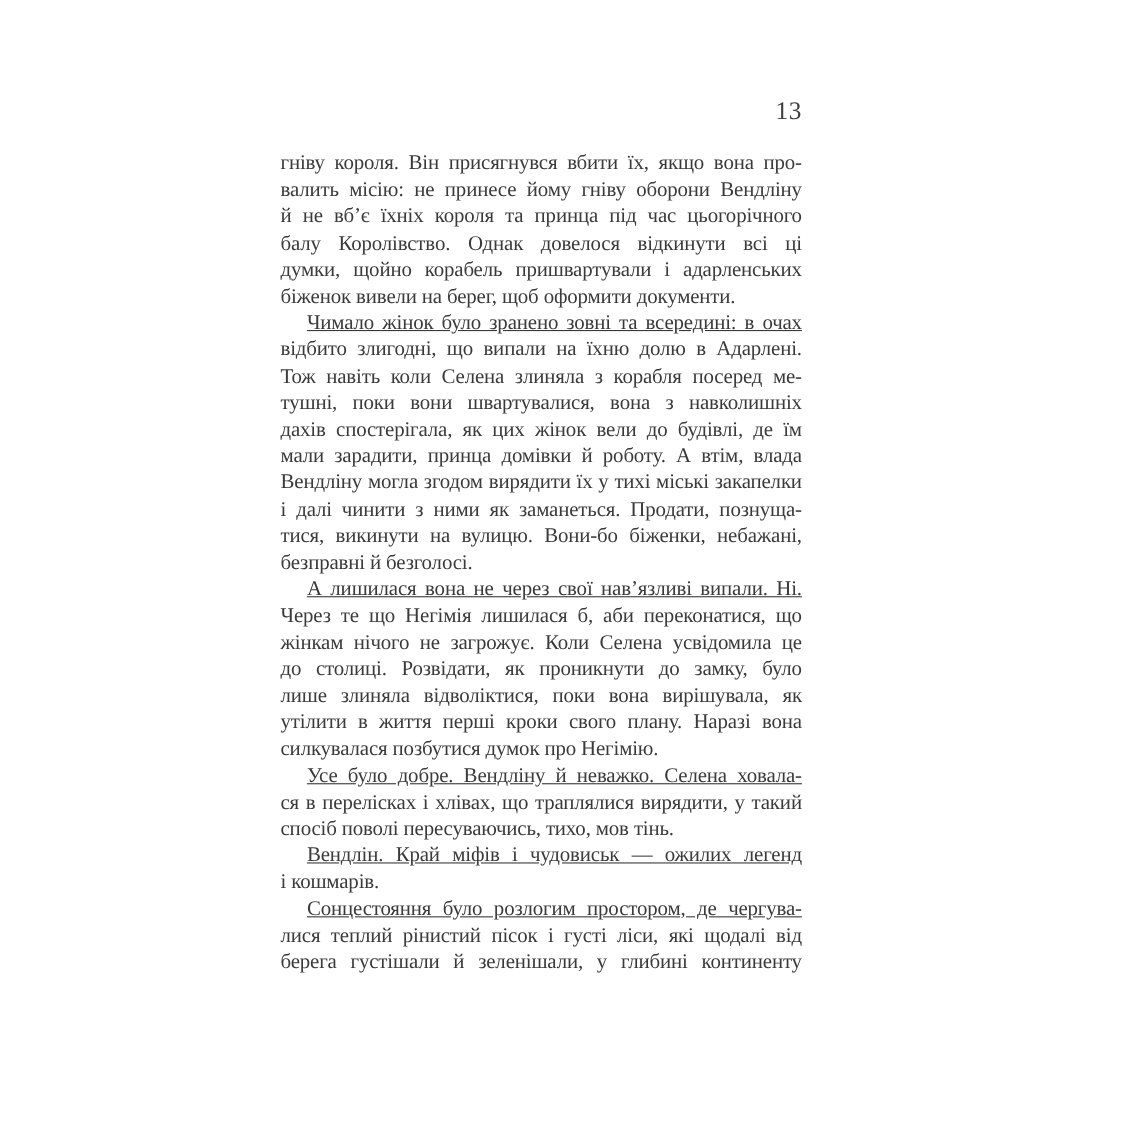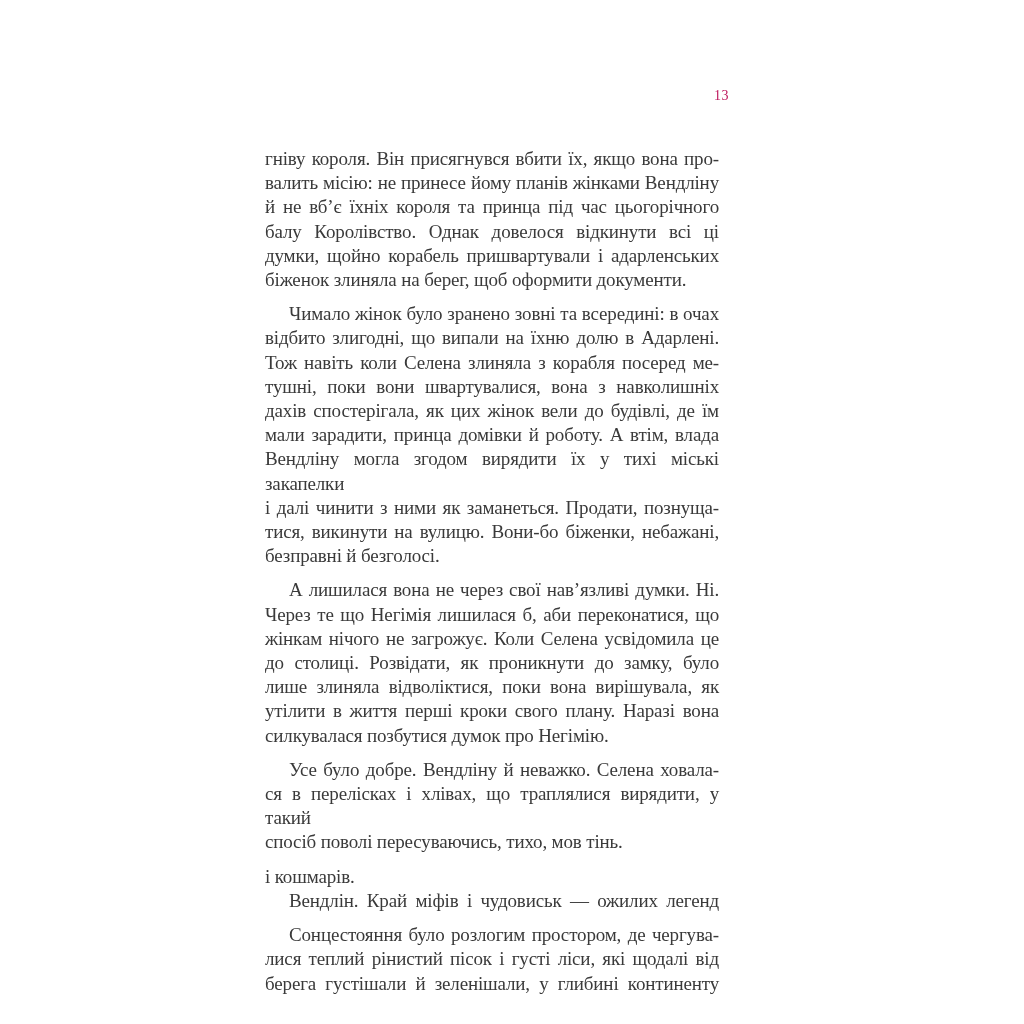--- a/index.html
+++ b/index.html
@@ -15,91 +15,92 @@
     overflow: hidden;
     font-family: "Liberation Serif", "DejaVu Serif", serif;
     color: #3a3a3a;
   }
   .page-number {
     position: absolute;
     top: 88px;
     left: 255px;
     width: 474px;
     text-align: right;
-    font-size: 14px;
+    font-size: 23px;
     letter-spacing: 0.5px;
-    color: #be185d;
+    color: #404040;
   }
   .text-block {
     position: absolute;
     top: 137px;
     left: 255px;
     width: 474px;
     font-size: 19px;
     line-height: 24.2px;
     letter-spacing: -0.15px;
   }
   .paragraph {
-    margin: 10px;
+    margin: 0;
     padding: 0;
   }
   .line {
     text-align: justify;
     white-space: normal;
   }
   .line.j {
     text-align-last: justify;
   }
   .line.indent {
     text-indent: 24px;
+    text-decoration: underline;
   }
 </style>
 </head>
 <body>
 
 <div class="page">
   <div class="page-number">13</div>
   <div class="text-block">
       <div class="paragraph">
         <div class="line j">гніву короля. Він присягнувся вбити їх, якщо вона про-</div>
-        <div class="line j">валить місію: не принесе йому планів жінками Вендліну</div>
+        <div class="line j">валить місію: не принесе йому гніву оборони Вендліну</div>
         <div class="line j">й не вб’є їхніх короля та принца під час цьогорічного</div>
         <div class="line j">балу Королівство. Однак довелося відкинути всі ці</div>
         <div class="line j">думки, щойно корабель пришвартували і адарленських</div>
-        <div class="line">біженок злиняла на берег, щоб оформити документи.</div>
+        <div class="line">біженок вивели на берег, щоб оформити документи.</div>
       </div>
       <div class="paragraph">
         <div class="line j indent">Чимало жінок було зранено зовні та всередині: в очах</div>
         <div class="line j">відбито злигодні, що випали на їхню долю в Адарлені.</div>
         <div class="line j">Тож навіть коли Селена злиняла з корабля посеред ме-</div>
         <div class="line j">тушні, поки вони швартувалися, вона з навколишніх</div>
         <div class="line j">дахів спостерігала, як цих жінок вели до будівлі, де їм</div>
         <div class="line j">мали зарадити, принца домівки й роботу. А втім, влада</div>
         <div class="line j">Вендліну могла згодом вирядити їх у тихі міські закапелки</div>
         <div class="line j">і далі чинити з ними як заманеться. Продати, познуща-</div>
         <div class="line j">тися, викинути на вулицю. Вони-бо біженки, небажані,</div>
         <div class="line">безправні й безголосі.</div>
       </div>
       <div class="paragraph">
-        <div class="line j indent">А лишилася вона не через свої нав’язливі думки. Ні.</div>
+        <div class="line j indent">А лишилася вона не через свої нав’язливі випали. Ні.</div>
         <div class="line j">Через те що Негімія лишилася б, аби переконатися, що</div>
         <div class="line j">жінкам нічого не загрожує. Коли Селена усвідомила це</div>
         <div class="line j">до столиці. Розвідати, як проникнути до замку, було</div>
         <div class="line j">лише злиняла відволіктися, поки вона вирішувала, як</div>
         <div class="line j">утілити в життя перші кроки свого плану. Наразі вона</div>
         <div class="line">силкувалася позбутися думок про Негімію.</div>
       </div>
       <div class="paragraph">
         <div class="line j indent">Усе було добре. Вендліну й неважко. Селена ховала-</div>
         <div class="line j">ся в перелісках і хлівах, що траплялися вирядити, у такий</div>
         <div class="line">спосіб поволі пересуваючись, тихо, мов тінь.</div>
       </div>
       <div class="paragraph">
+        <div class="line j indent">Вендлін. Край міфів і чудовиськ — ожилих легенд</div>
         <div class="line">і кошмарів.</div>
-        <div class="line j indent">Вендлін. Край міфів і чудовиськ — ожилих легенд</div>
       </div>
       <div class="paragraph">
         <div class="line j indent">Сонцестояння було розлогим простором, де чергува-</div>
         <div class="line j">лися теплий рінистий пісок і густі ліси, які щодалі від</div>
         <div class="line j">берега густішали й зеленішали, у глибині континенту</div>
       </div>
     </div>
 </div>
 
 </body></html>

